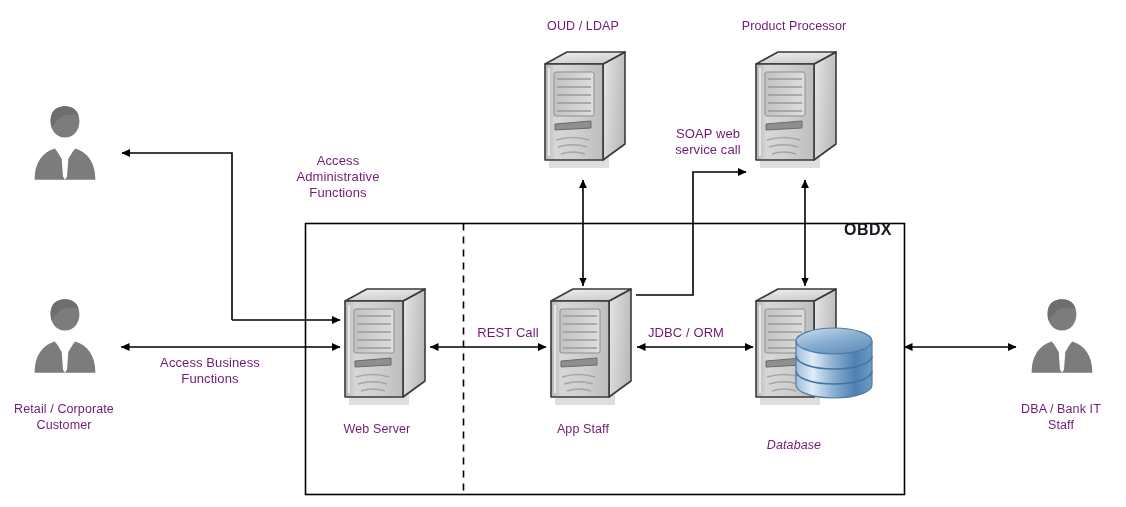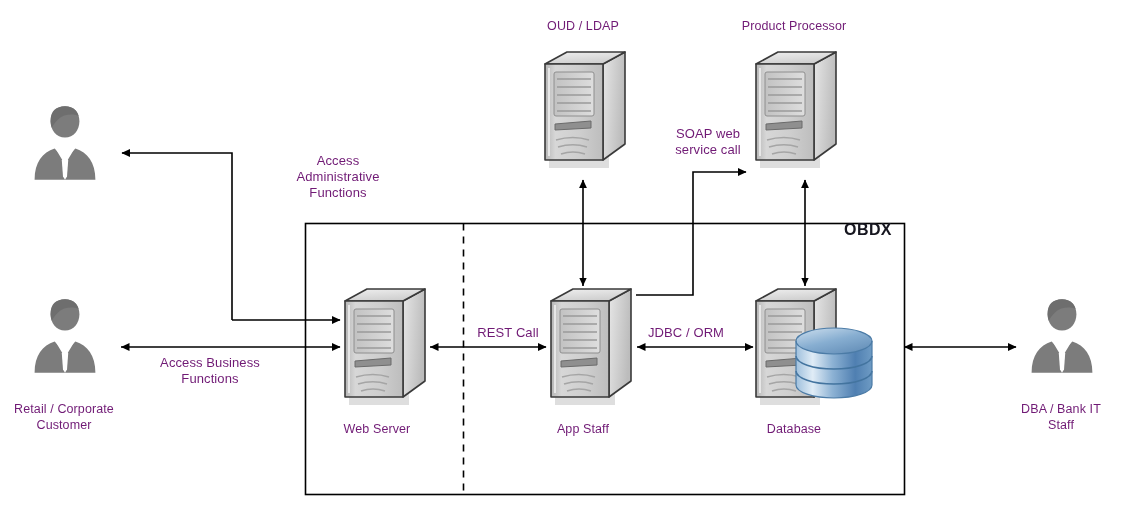--- a/index.html
+++ b/index.html
@@ -224,21 +224,21 @@
 Staff</div>
 
   <div class="lbl node-name" style="left:513px; top:18px; width:140px;">OUD / LDAP</div>
 
   <div class="lbl node-name" style="left:714px; top:18px; width:160px;">Product Processor</div>
 
   <div class="lbl node-name" style="left:317px; top:421px; width:120px;">Web Server</div>
 
   <div class="lbl node-name" style="left:523px; top:421px; width:120px;">App Staff</div>
 
-  <div class="lbl node-name" style="left:737px; top:421px; width:114px;">Database</div>
+  <div class="lbl node-name" style="left:737px; top:437px; width:114px;font-style:italic;">Database</div>
 
   <div class="lbl edge-name" style="left:231px; top:153px; width:120px;margin-left:47px;">Access
 Administrative
 Functions</div>
 
   <div class="lbl edge-name" style="left:148px; top:355px; width:124px;">Access Business
 Functions</div>
 
   <div class="lbl edge-name" style="left:458px; top:325px; width:100px;">REST Call</div>
 

